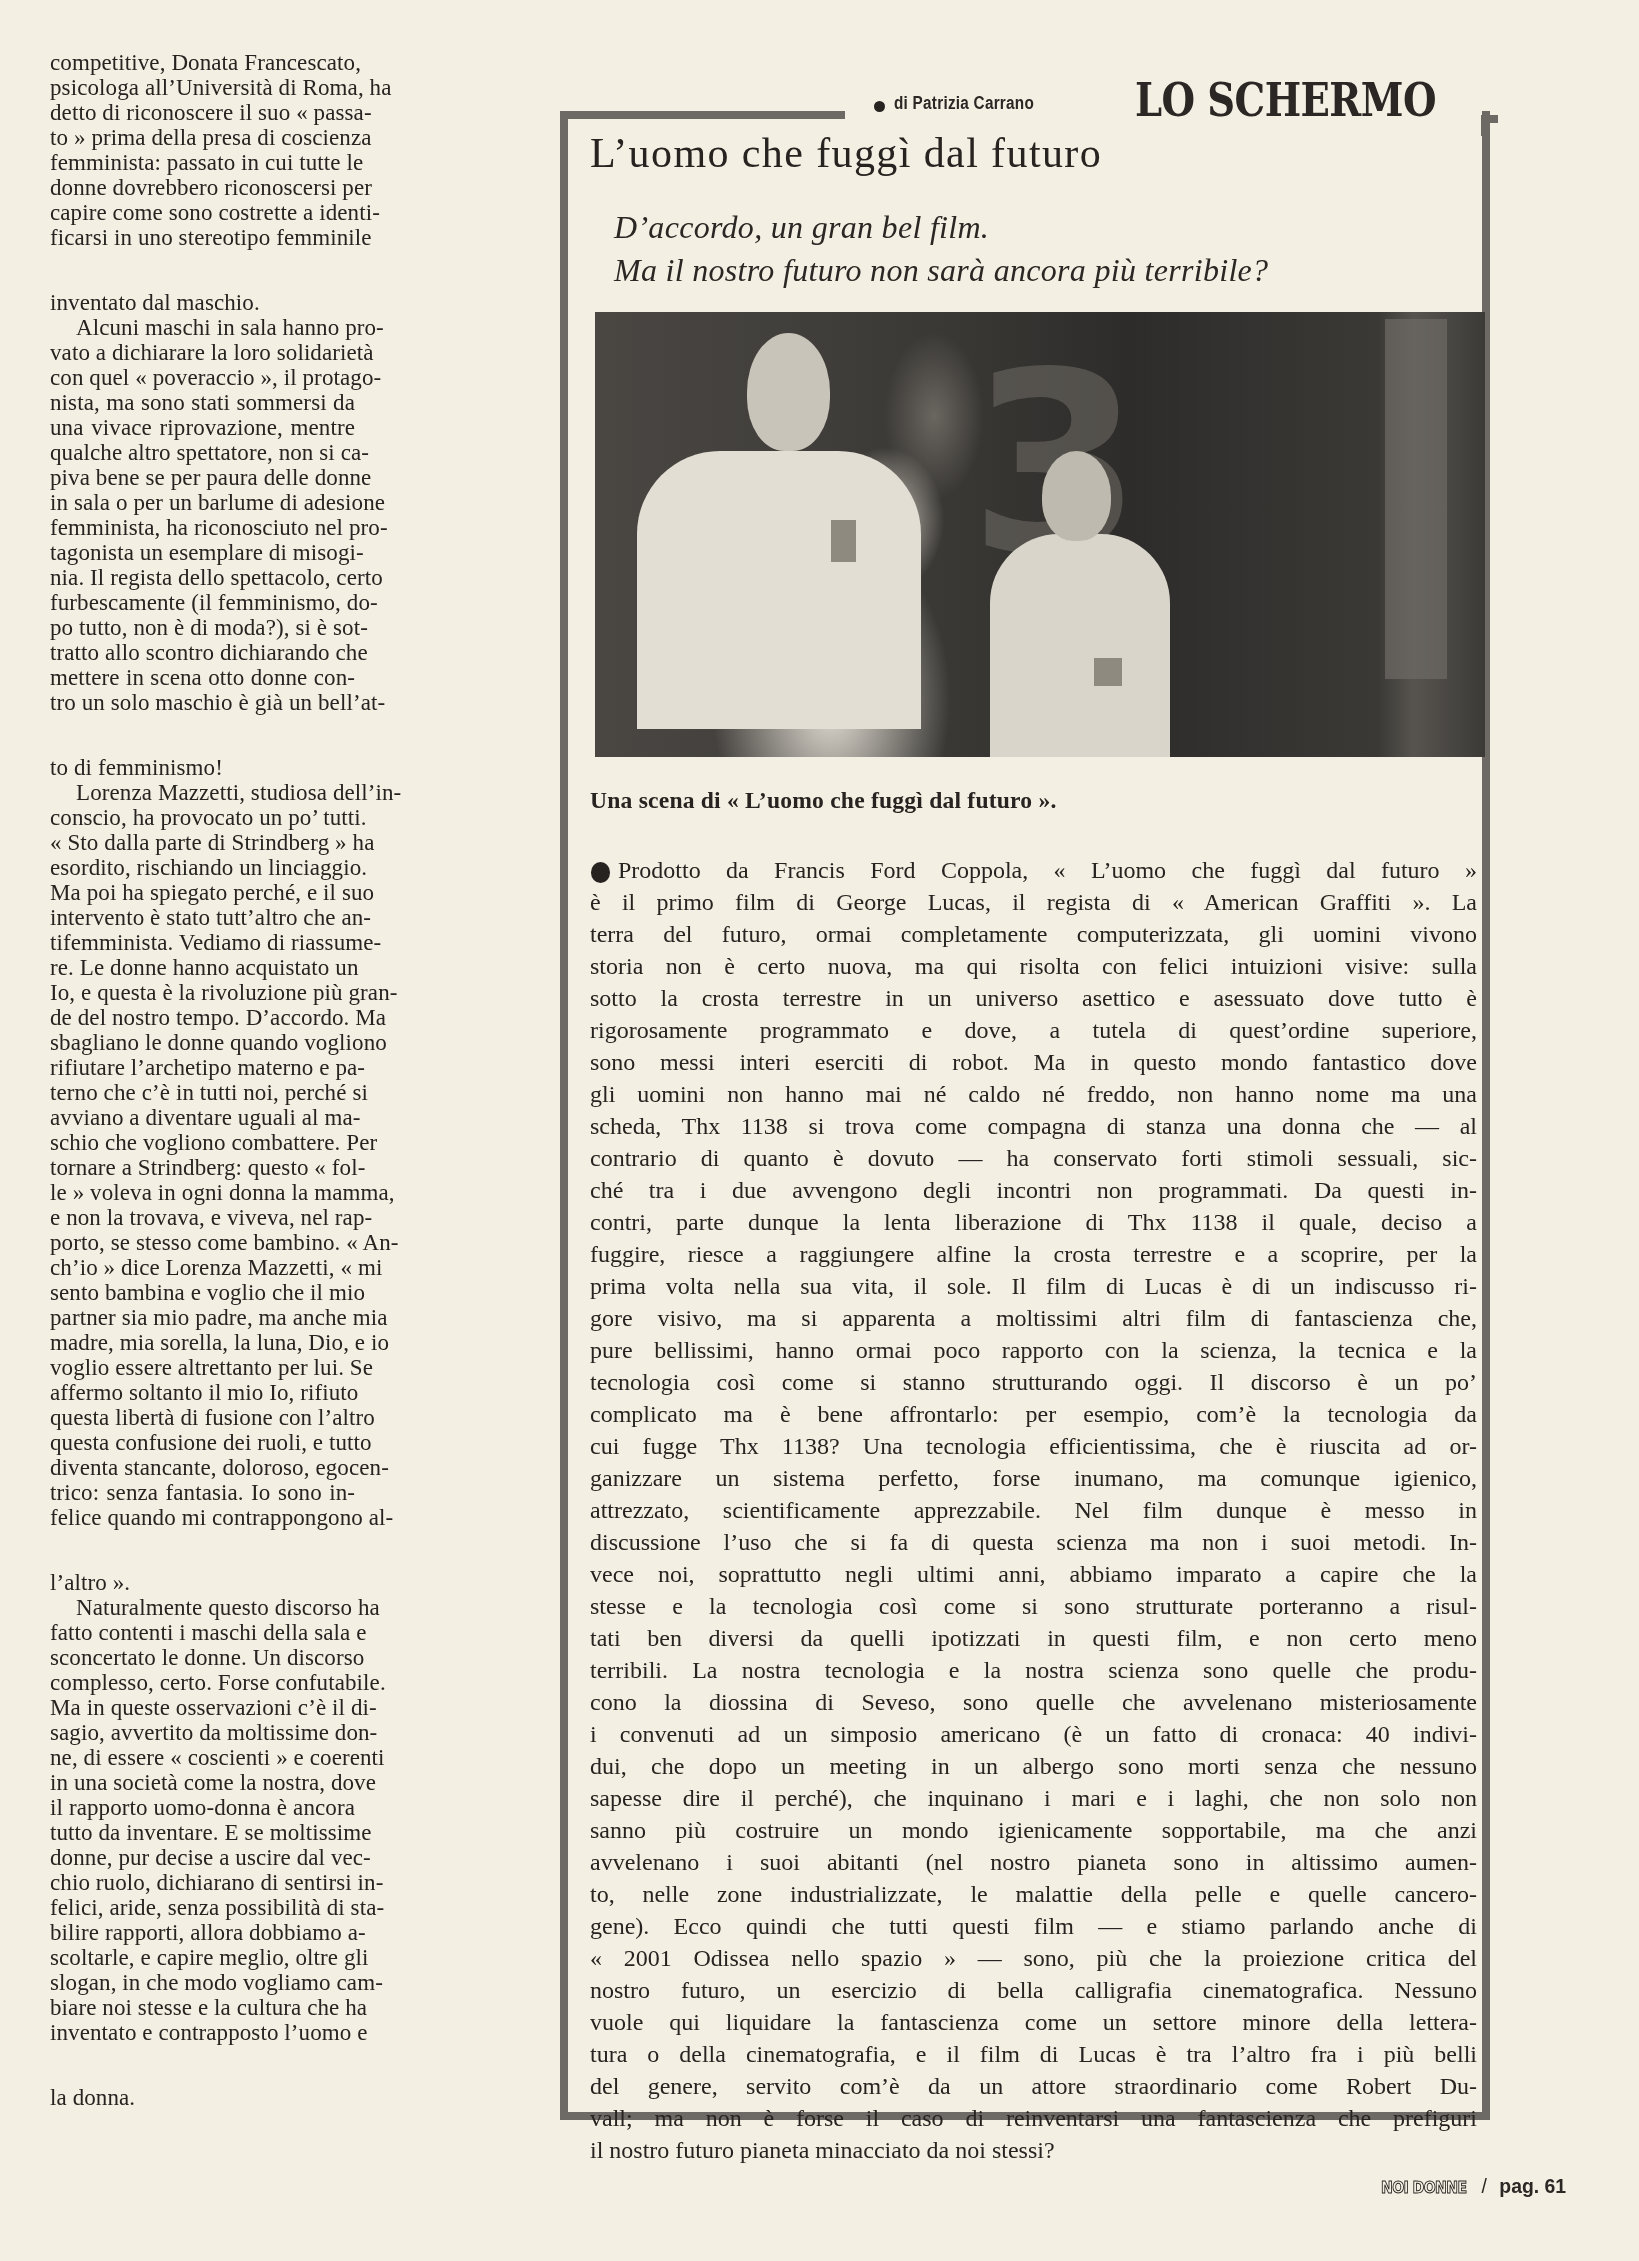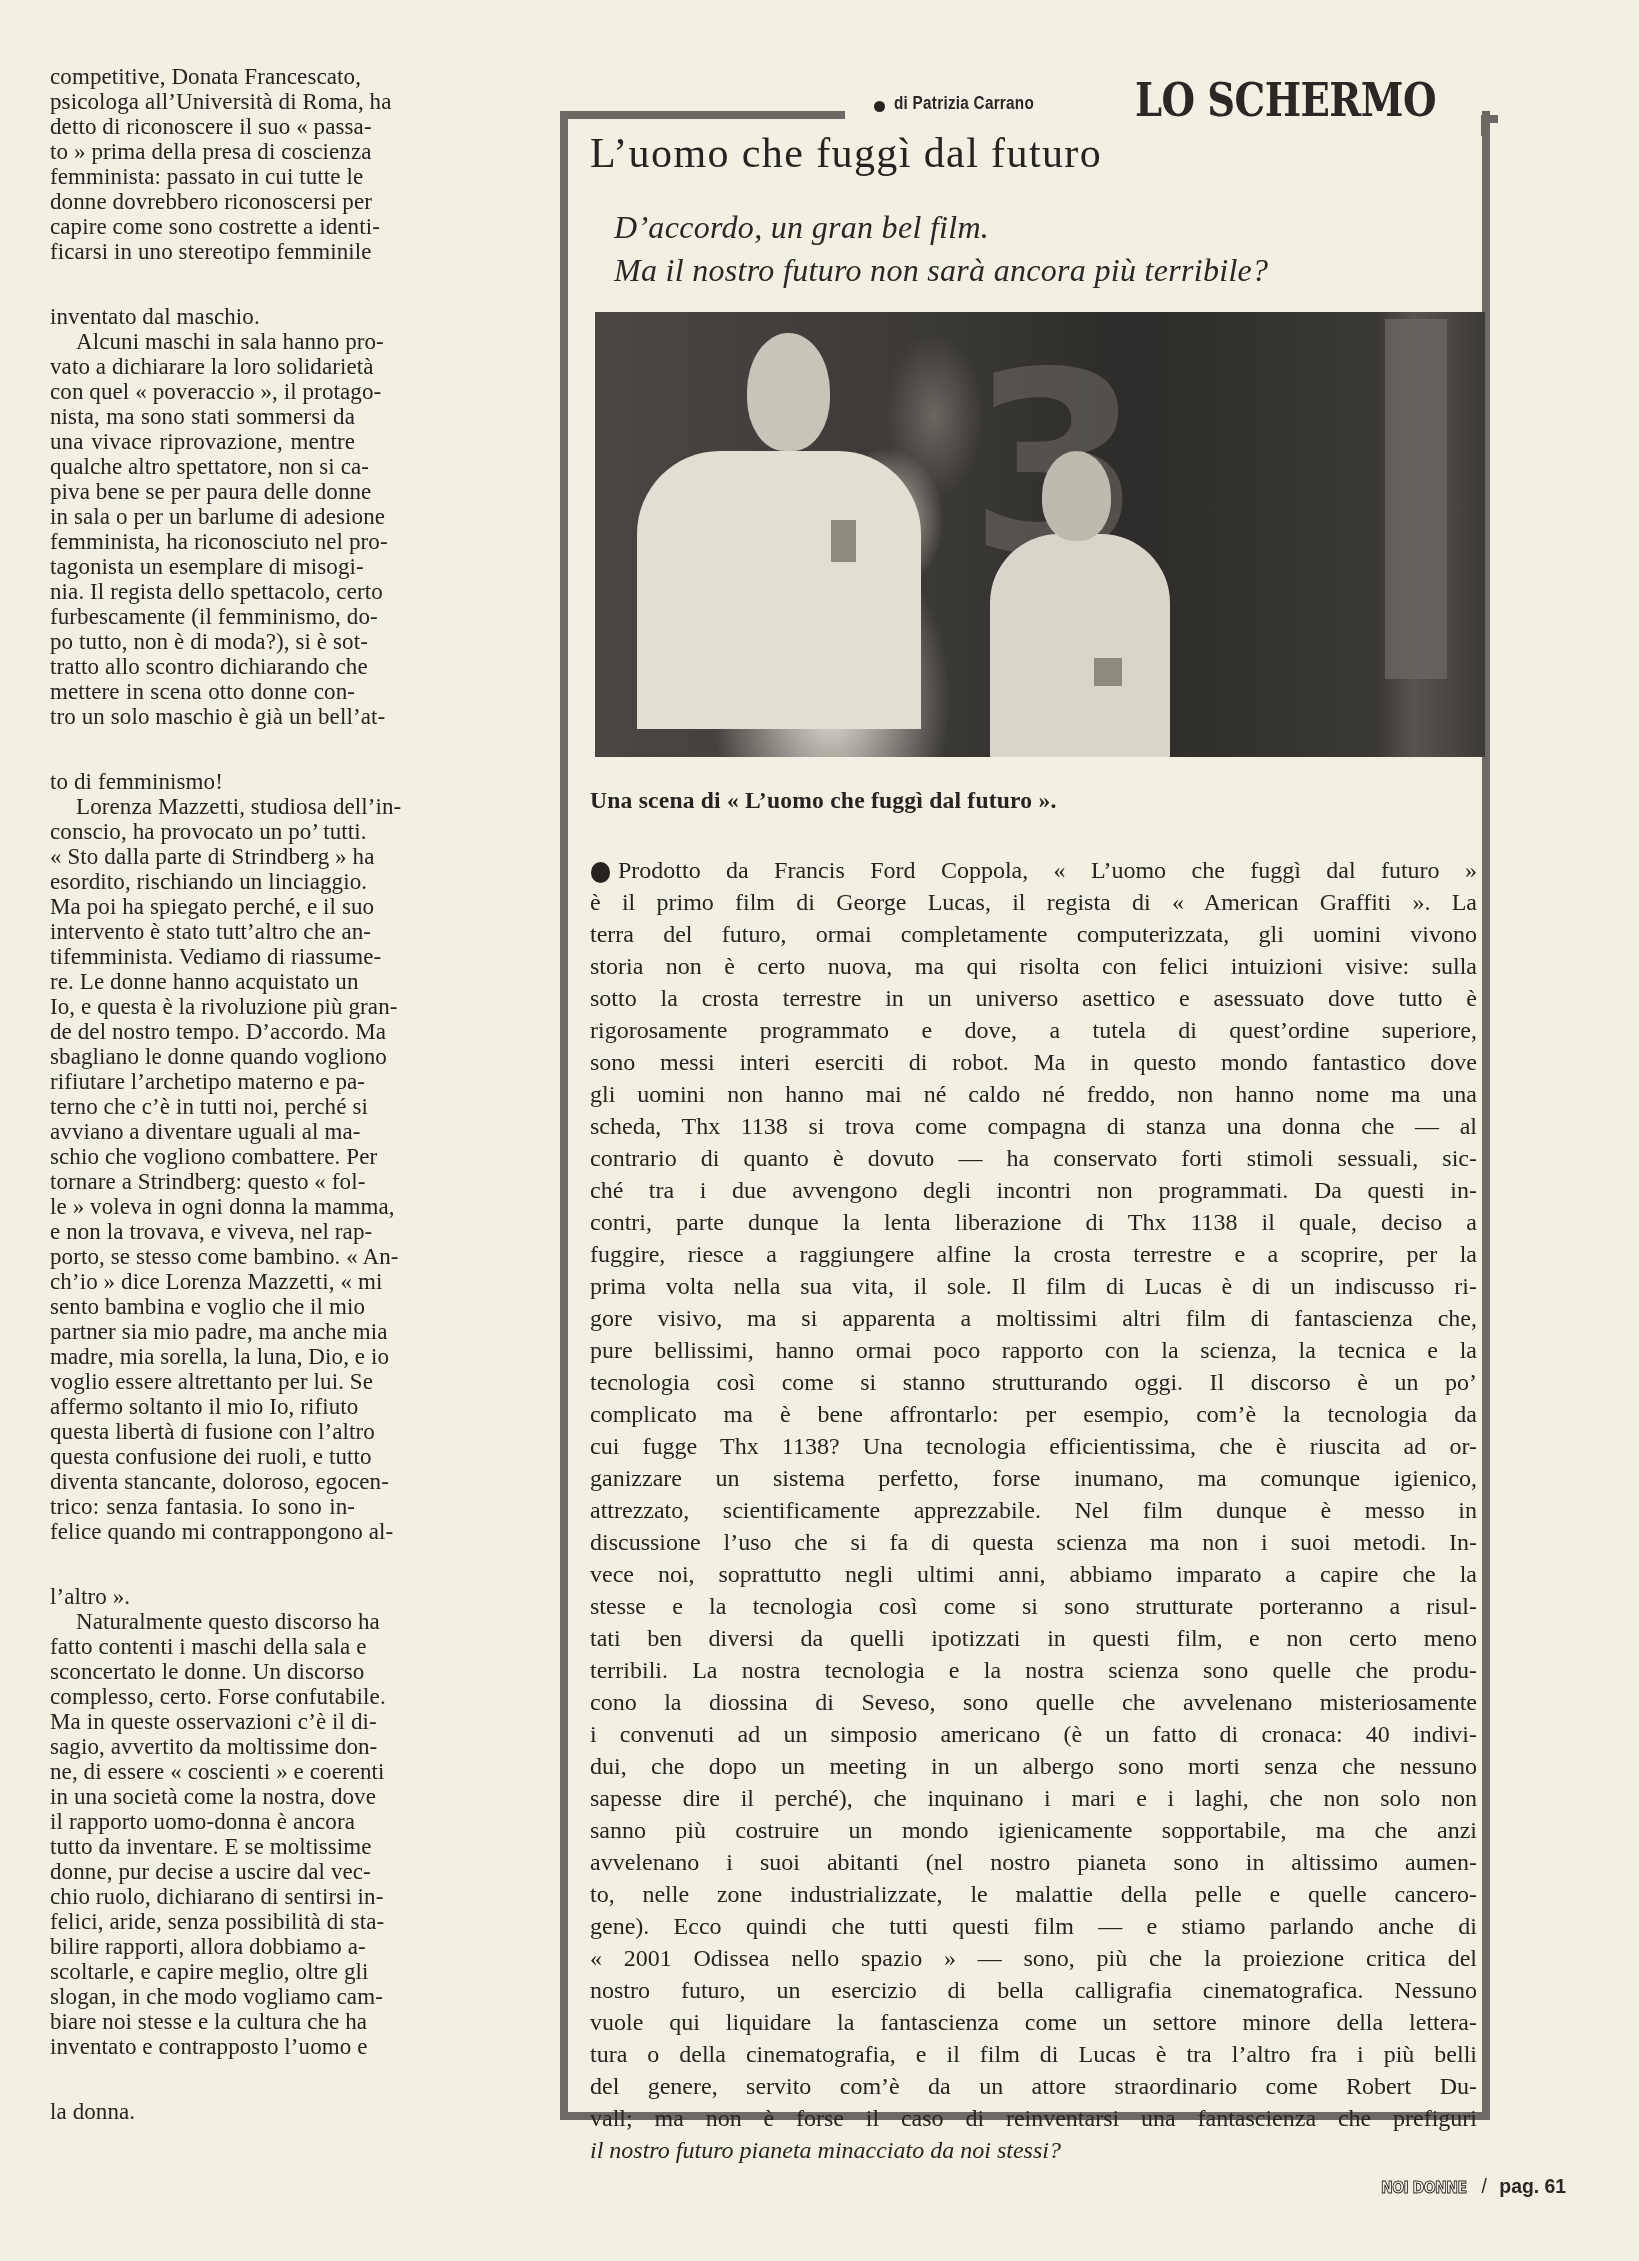--- a/index.html
+++ b/index.html
@@ -4,21 +4,21 @@
 <style>
   html, body { margin:0; padding:0; }
   body {
     width:1639px; height:2261px; position:relative; overflow:hidden;
     background:#f3efe2;
     color:#262320;
     font-family:"Liberation Serif", "DejaVu Serif", serif;
   }
   
   #left-col {
-    position:absolute; left:50px; top:64px; width:305px;
+    position:absolute; left:50px; top:50px; width:305px;
     font-size:23px; line-height:25px; text-align:justify;
     letter-spacing:0.1px;
   }
   #left-col .line { display:block; text-align:justify; text-align-last:justify; white-space:nowrap; height:25px; }
   #left-col .line.last { text-align-last:left;margin-top:40px; }
   #left-col .line.indent { padding-left:26px; }
 
   
   #box {
     position:absolute; left:560px; top:111px; width:930px; height:2009px;
@@ -74,21 +74,21 @@
     font-family:"Liberation Serif", serif; font-weight:bold;
     font-size:23.6px; letter-spacing:0.2px; color:#262320;
   }
   #body-bullet { position:absolute; left:591px; top:862px; width:19.4px; height:21px; border-radius:50%; background:#262320; }
   #right-text {
     position:absolute; left:590px; top:854px; width:887px;
     font-size:24px; line-height:32px; color:#262320;
   }
   #right-text .line { display:block; white-space:nowrap; text-align:justify; text-align-last:justify; height:32px; }
   #right-text .line.first { padding-left:28px; }
-  #right-text .line.last { text-align-last:left;font-style:italic; }
+  #right-text .line.last { text-align-last:left; }
 
   #footer {
     position:absolute; left:1381px; top:2175px;
     font-family:"Liberation Sans", sans-serif; font-weight:bold; font-size:19.4px; color:#2a2724;
   }
   #footer .brand {
     font-family:"DejaVu Sans", sans-serif; font-weight:bold; font-size:16.6px;
     color:#f3efe2; -webkit-text-stroke:1px #2a2724; letter-spacing:-0.7px;
     display:inline-block; transform:scaleX(0.85); transform-origin:left;
   }

